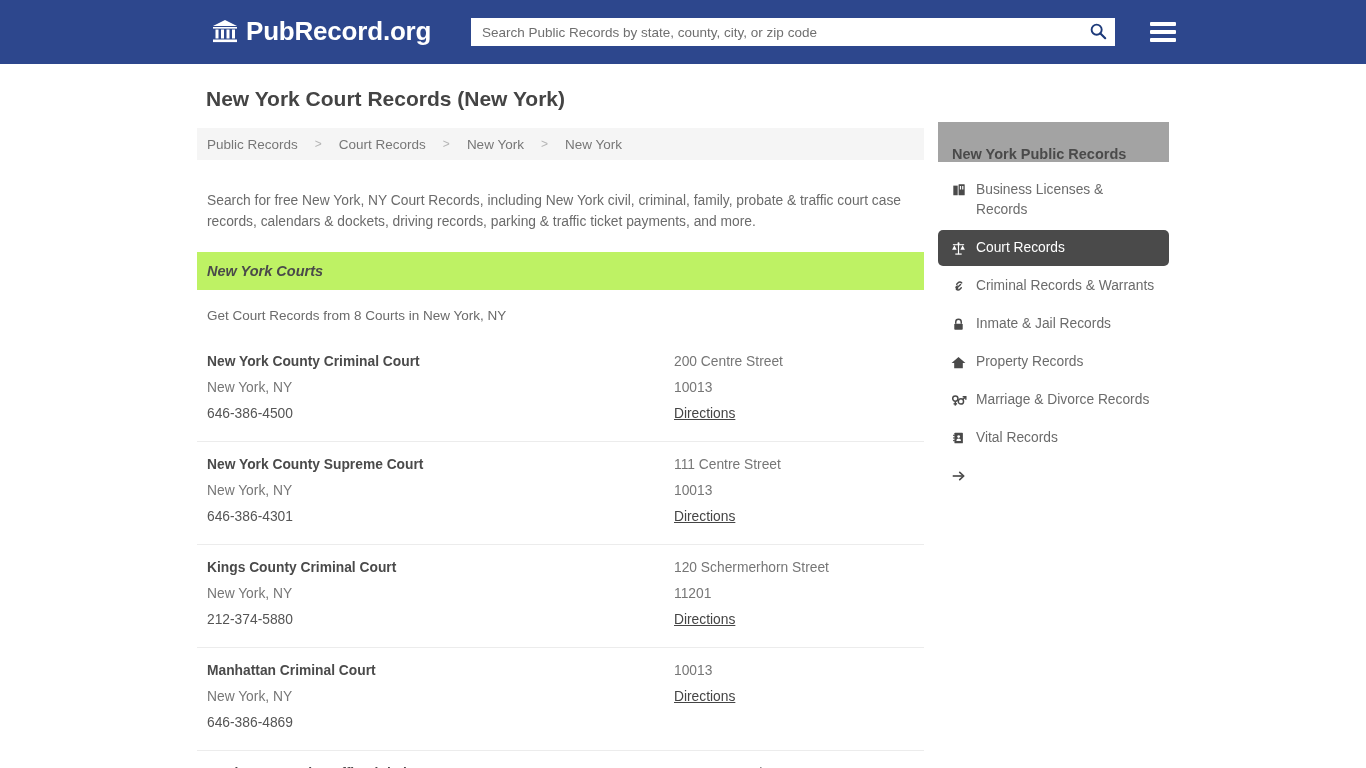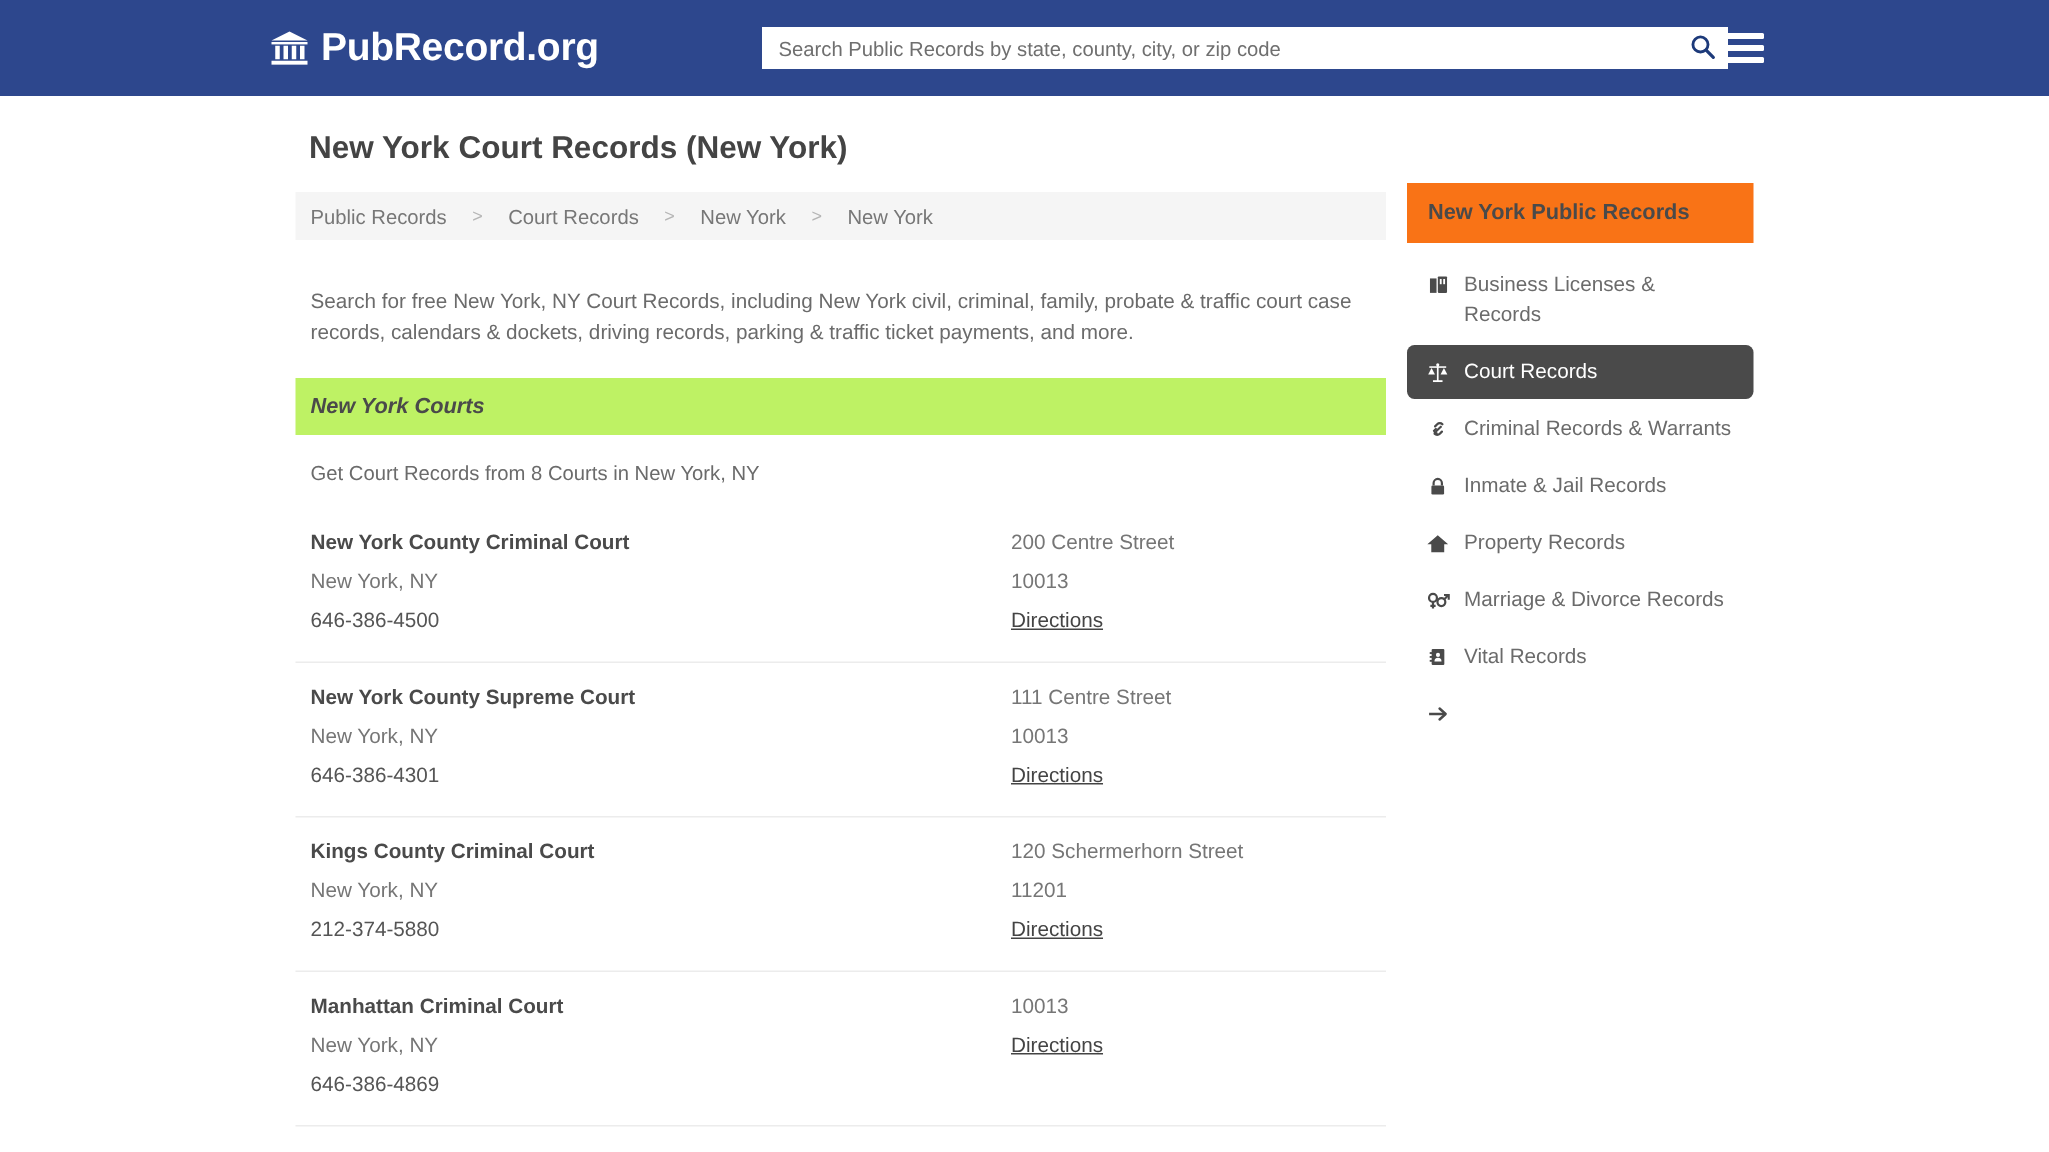--- a/index.html
+++ b/index.html
@@ -19,45 +19,45 @@
   
   .site-header {
     height: 64px;
     background: #2d478d;
     display: flex;
     align-items: center;
     position: relative;
   }
   .brand {
     position: absolute;
-    left: 180px;
+    left: 212px;
     top: 17px;
     display: flex;
-    align-items: flex-end;
+    align-items: center;
     gap: 8px;
     text-decoration: none;
   }
   .brand-icon {
     width: 26px;
     height: 26px;
     display: block;
     flex: 0 0 auto;
   }
   .brand-text {
     color: #ffffff;
     font-size: 26px;
     font-weight: bold;
     letter-spacing: -0.2px;
     line-height: 28px;
     white-space: nowrap;
   }
 
   .search-wrap {
     position: absolute;
-    left: 508px;
+    left: 471px;
     top: 18px;
     width: 644px;
     height: 28px;
     background: #ffffff;
     display: flex;
     align-items: center;
   }
   .search-input {
     flex: 1 1 auto;
     height: 26px;
@@ -222,24 +222,24 @@
   .directions-link {
     font-size: 13.8px;
     color: #444444;
     line-height: 26px;
     text-decoration: underline;
     display: inline-block;
   }
 
   
   .side-header {
-    background: #f97316;
+    background: #a3a3a3;
     height: 40px;
     display: flex;
-    align-items: center;
+    align-items: flex-end;
     padding: 0 14px;
   }
   .side-header h3 {
     margin: 0;
     font-size: 14.5px;
     font-weight: bold;
     color: #4a4a4a;
   }
   .side-nav { margin-top: 10px; }
   .side-item {

